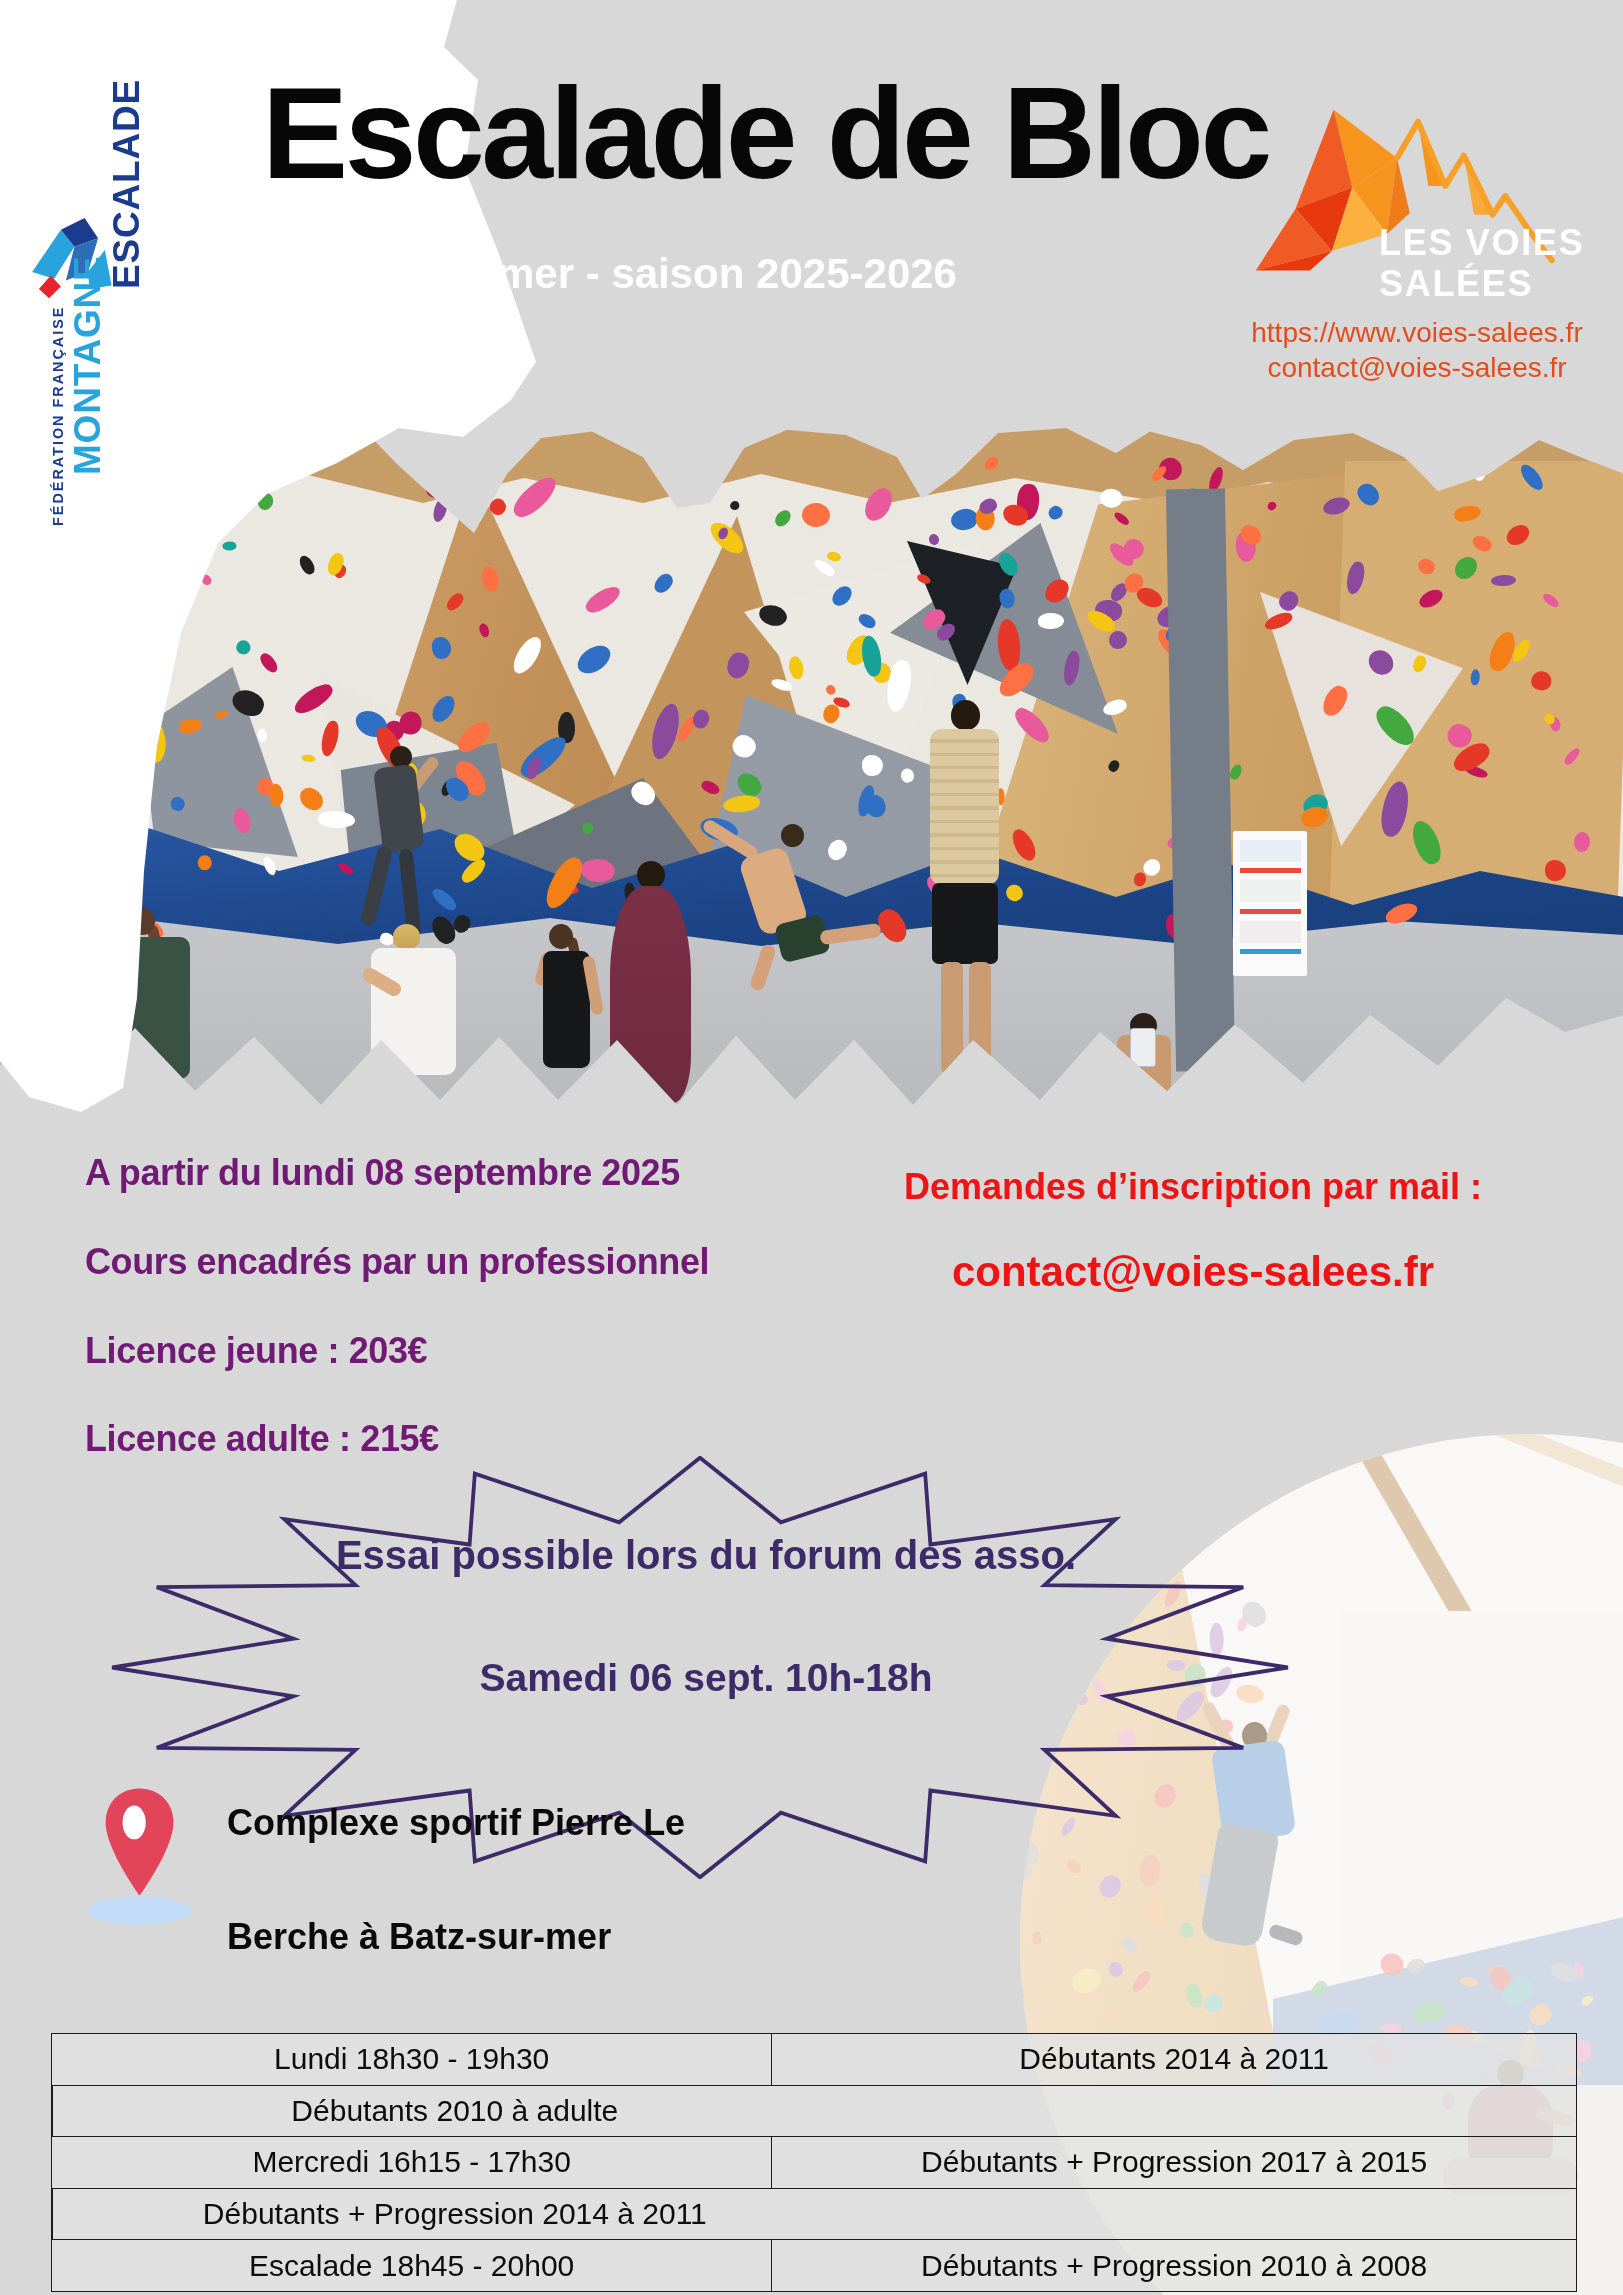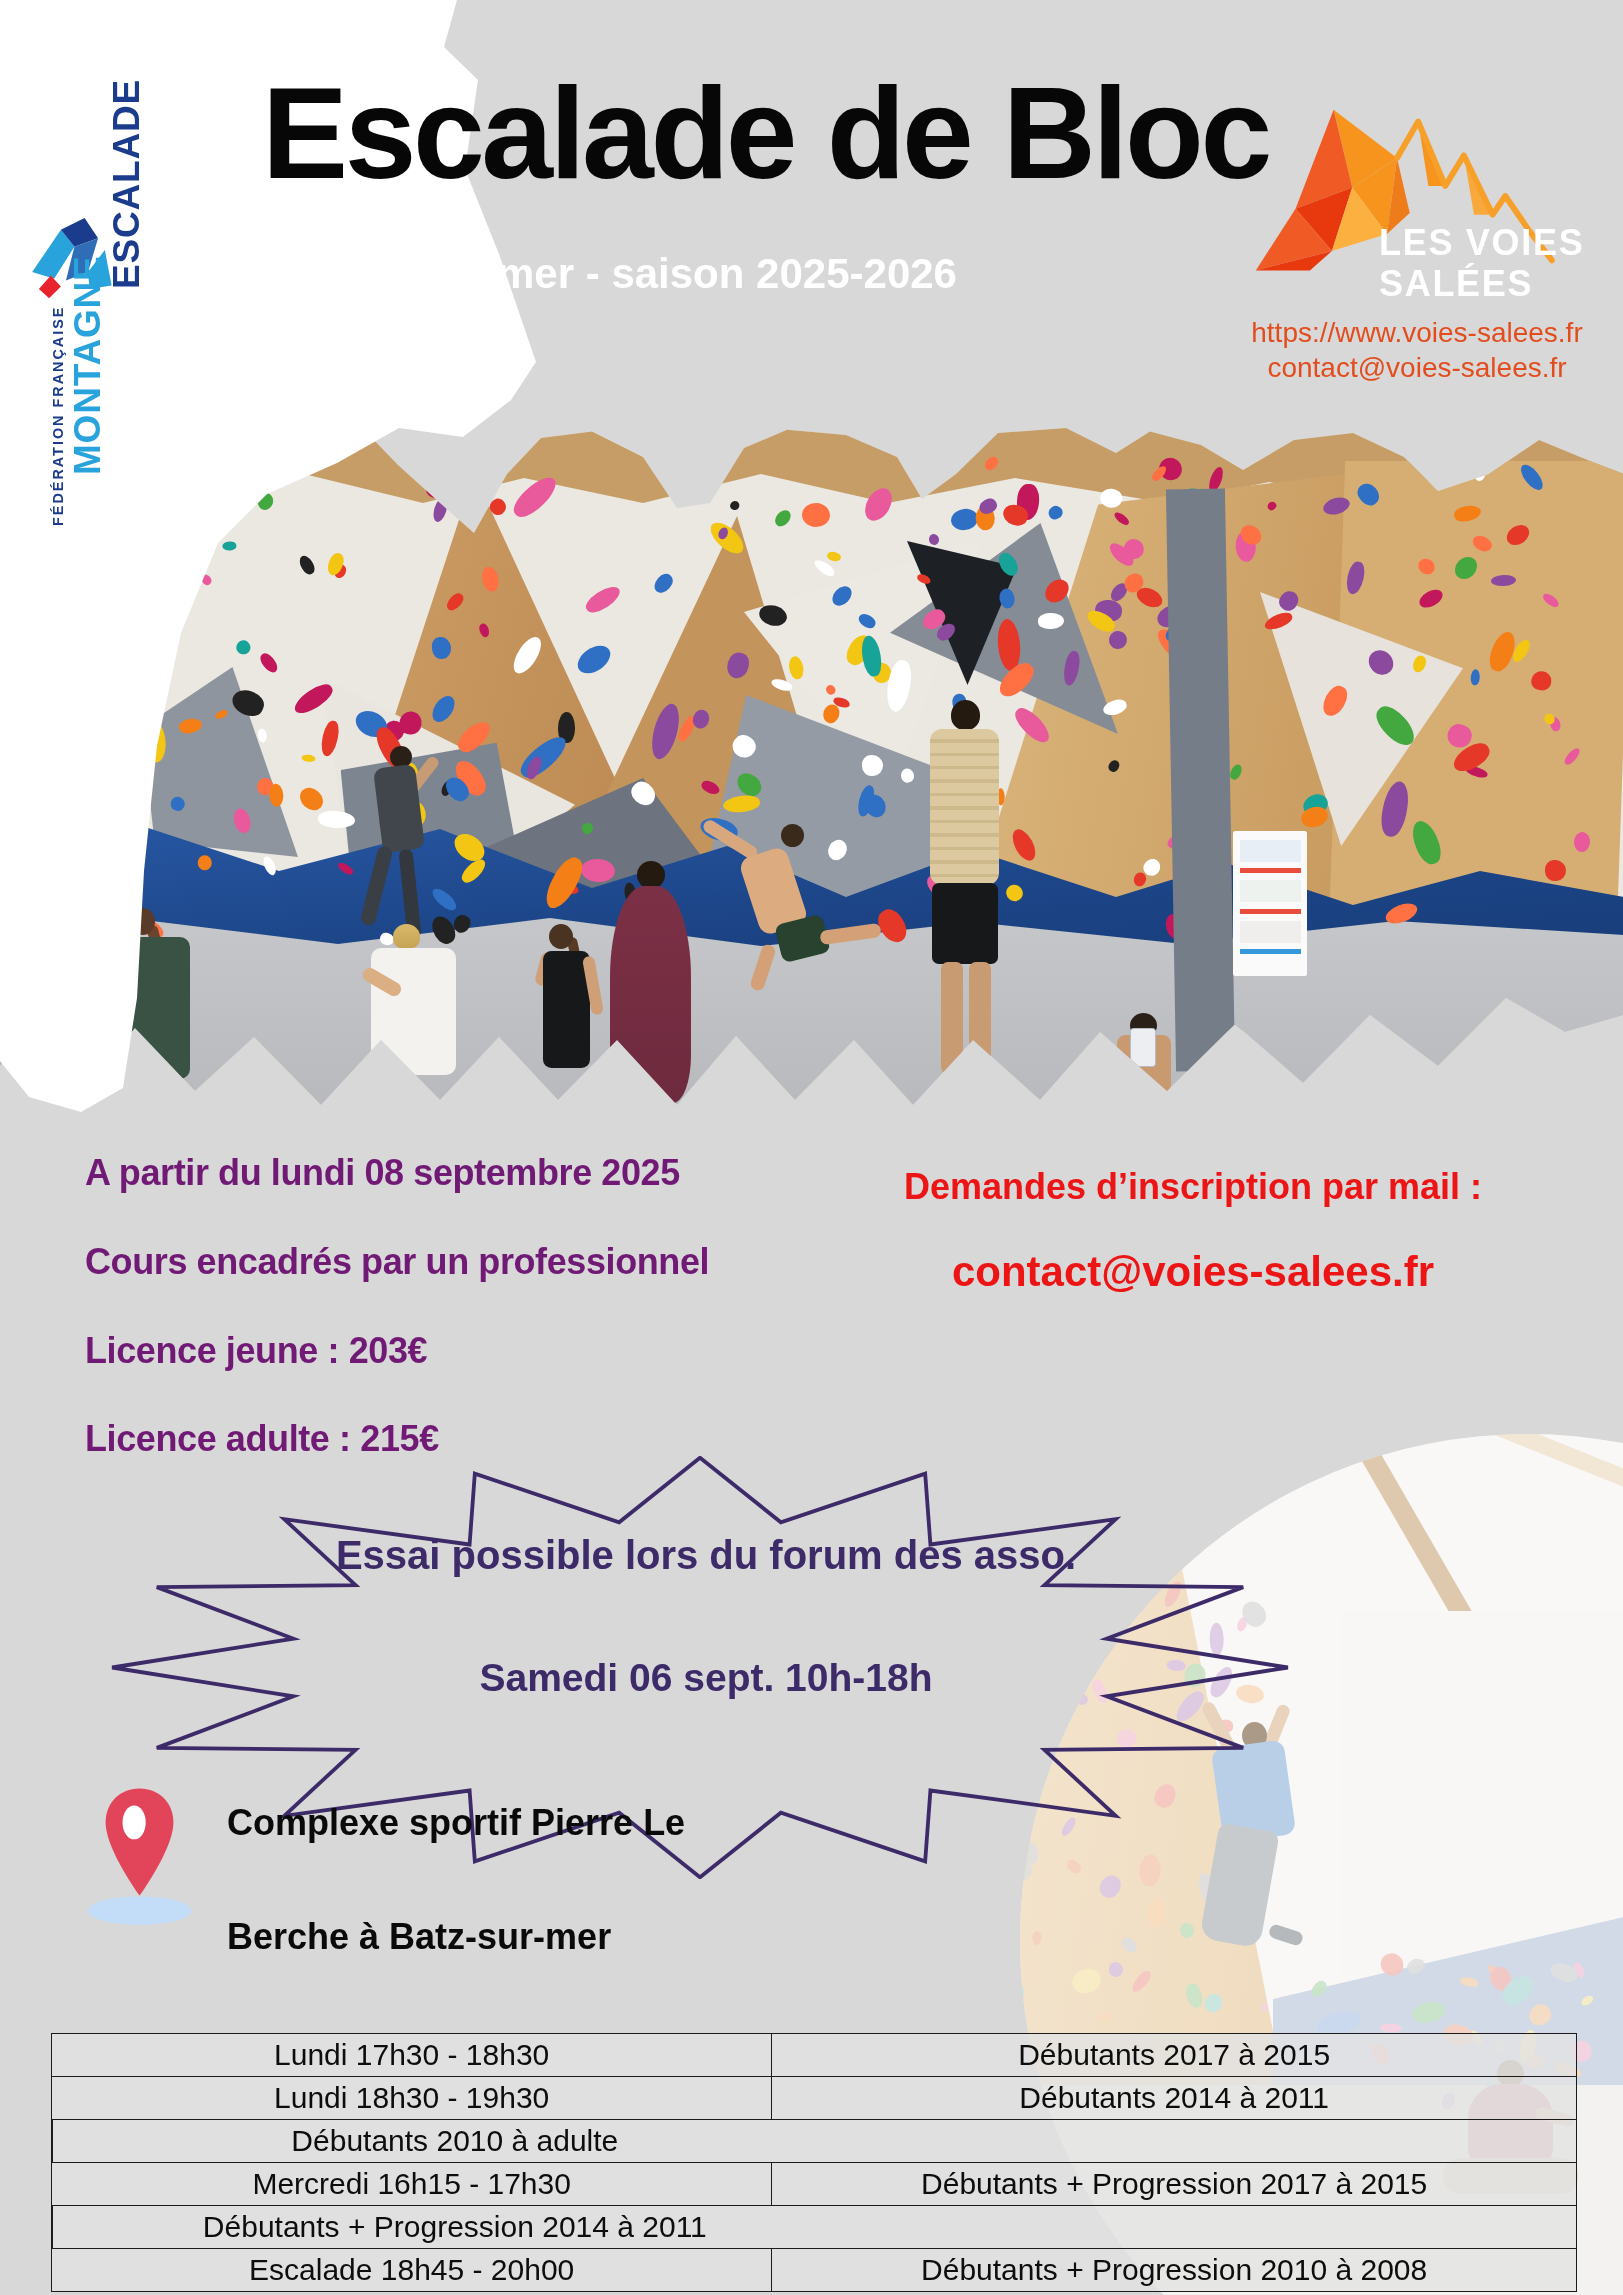--- a/index.html
+++ b/index.html
@@ -558,24 +558,20 @@
 <svg class="abs" style="left:86px;top:1759px" width="107" height="191" viewBox="0 0 120 160">
   <ellipse cx="60" cy="143" rx="58" ry="16" fill="#c3dcf8"></ellipse>
   <path d="M60 6 C38 6 22 22 22 44 C22 74 60 126 60 126 C60 126 98 74 98 44 C98 22 82 6 60 6 Z" fill="#e2445a"></path>
   <ellipse cx="54" cy="44" rx="13" ry="19" fill="#ffffff"></ellipse>
 </svg>
 <div class="abs loc-line" style="top:1802px">Complexe sportif Pierre Le</div>
 <div class="abs loc-line" style="top:1916px">Berche à Batz-sur-mer</div>
 
 <div class="abs" id="table">
   <div class="trow">
-    <div class="tcell time">Lundi 17h30 - 18h30</div>
-    <div class="tcell group">Débutants 2017 à 2015</div>
-  </div>
-  <div class="trow">
     <div class="tcell time">Lundi 18h30 - 19h30</div>
     <div class="tcell group">Débutants 2014 à 2011</div>
   </div>
   <div class="trow">
     <div class="tcell group">Débutants 2010 à adulte</div>
   </div>
   <div class="trow">
     <div class="tcell time">Mercredi 16h15 - 17h30</div>
     <div class="tcell group">Débutants + Progression 2017 à 2015</div>
   </div>

